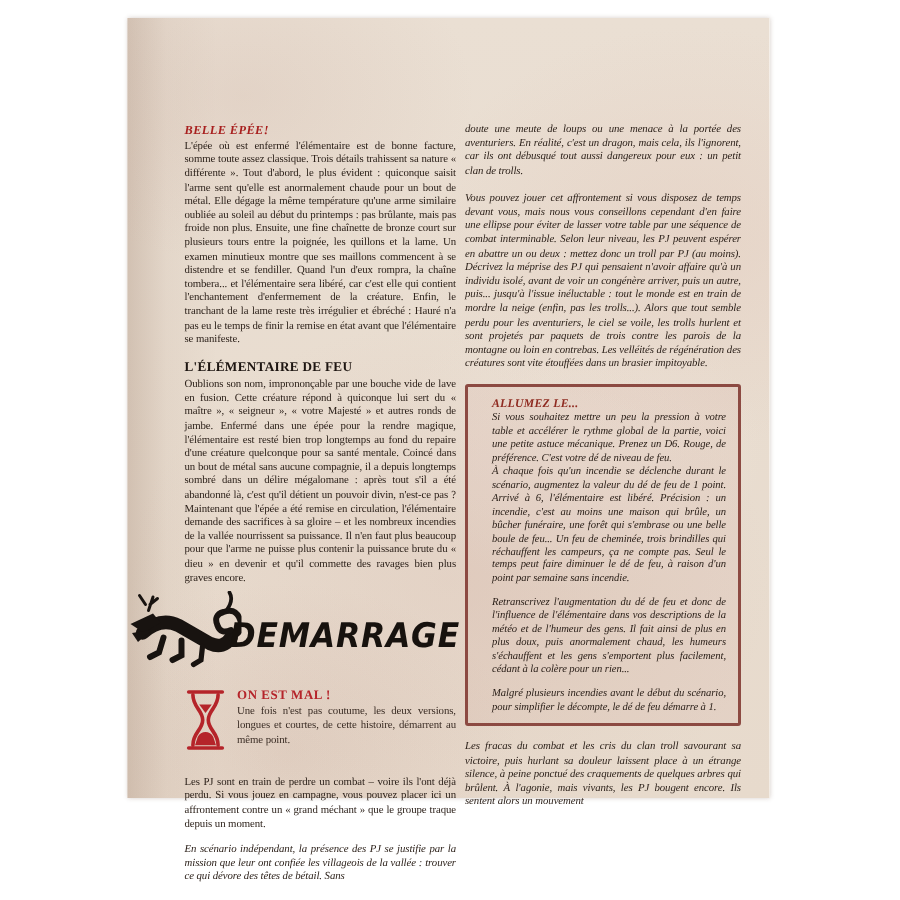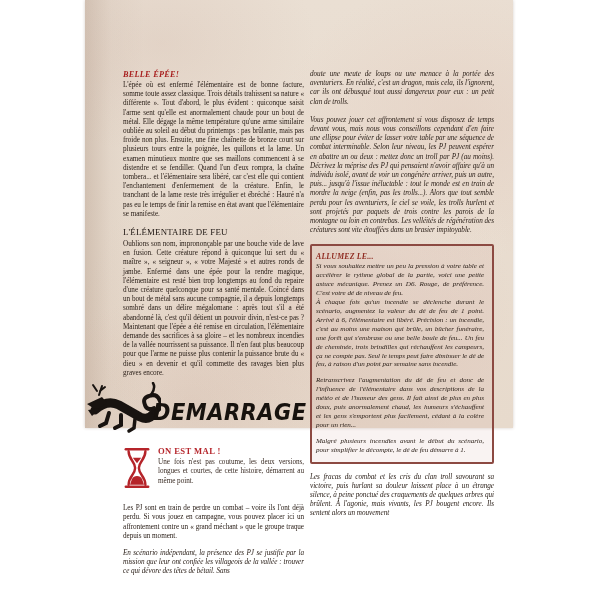--- a/index.html
+++ b/index.html
@@ -1,21 +1,21 @@
 <!DOCTYPE html>
 <html><head>
 <meta charset="utf-8">
 <style>
   html,body{margin:0;padding:0;}
   body{
     width:600px;height:600px;position:relative;background:#ffffff;
     font-family:"Liberation Serif", serif;overflow:hidden;
   }
   .page{
-    position:absolute;left:85px;top:0;width:428px;height:428px;
+    position:absolute;left:85px;top:12px;width:428px;height:520px;
     background:
       radial-gradient(ellipse 220px 160px at 18% 10%, rgba(196,164,150,0.20), transparent 70%),
       radial-gradient(ellipse 260px 200px at 88% 28%, rgba(219,180,166,0.22), transparent 70%),
       radial-gradient(ellipse 300px 240px at 50% 72%, rgba(207,170,158,0.18), transparent 72%),
       radial-gradient(ellipse 220px 160px at 25% 94%, rgba(196,162,148,0.22), transparent 70%),
       radial-gradient(ellipse 180px 140px at 70% 55%, rgba(240,232,222,0.5), transparent 70%),
       linear-gradient(90deg, rgba(150,120,100,0.28), rgba(150,120,100,0.07) 26px, rgba(150,120,100,0) 60px),
       linear-gradient(#eadfd3, #e7dacc);
     box-shadow:0 0 3px rgba(90,60,40,0.25);
   }
@@ -24,21 +24,21 @@
   .col-right{left:225px;width:184px;padding-top:70px;font-style:italic;}
   .col p{
     margin:0;text-align:justify;font-size:7.2px;line-height:9.2px;
     color:#2c211a;letter-spacing:-0.05px;
   }
   .h-red-italic{
     margin:0 0 2px 0;font-size:8.2px;font-weight:bold;font-style:italic;
     color:#a8201f;letter-spacing:0.3px;
   }
   .h-black{
-    margin:8px 0 3px 0;font-size:8.8px;font-weight:normal;color:#1d1511;
+    margin:8px 0 3px 0;font-size:8.8px;font-weight:bold;color:#1d1511;
     letter-spacing:0.2px;
   }
   .gap{margin-top:9px !important;}
   .demarrage-row{position:relative;height:62px;margin-top:4px;font-style:italic;}
   .dragon{position:absolute;left:-38px;top:0;}
   .demarrage-title{
     position:absolute;left:30px;top:18px;margin:0;
     font-family:"DejaVu Sans", sans-serif;font-weight:bold;font-size:21px;
     color:#17120e;letter-spacing:0.5px;display:inline-block;transform:scaleY(1.08);
     white-space:nowrap;
@@ -49,21 +49,21 @@
   .alert-title{
     margin:0 0 2px 0;font-size:8.6px;font-weight:bold;color:#b5242a;
     letter-spacing:0.4px;
   }
   .alert-body p{font-weight:normal;color:#3a2c24;}
   .p-after-alert{margin-top:10px !important;}
   .p-last-left{margin-top:8px !important;font-style:italic;}
   .sidebar-box{
     margin-top:9px;border:2px solid #8c4a42;border-radius:2px;
     background:rgba(201,140,128,0.10);
-    padding:6px 8px 7px 4px;box-sizing:border-box;
+    padding:6px 8px 7px 16px;box-sizing:border-box;
   }
   .sidebar-box .box-title{
     margin:0 0 1px 0;font-size:7.8px;font-weight:bold;color:#8f2b21;
     letter-spacing:0.2px;
   }
   .sidebar-box p{font-size:7.1px;line-height:8.9px;}
   .box-gap{margin-top:7px !important;}
 </style>
 </head>
 <body>

